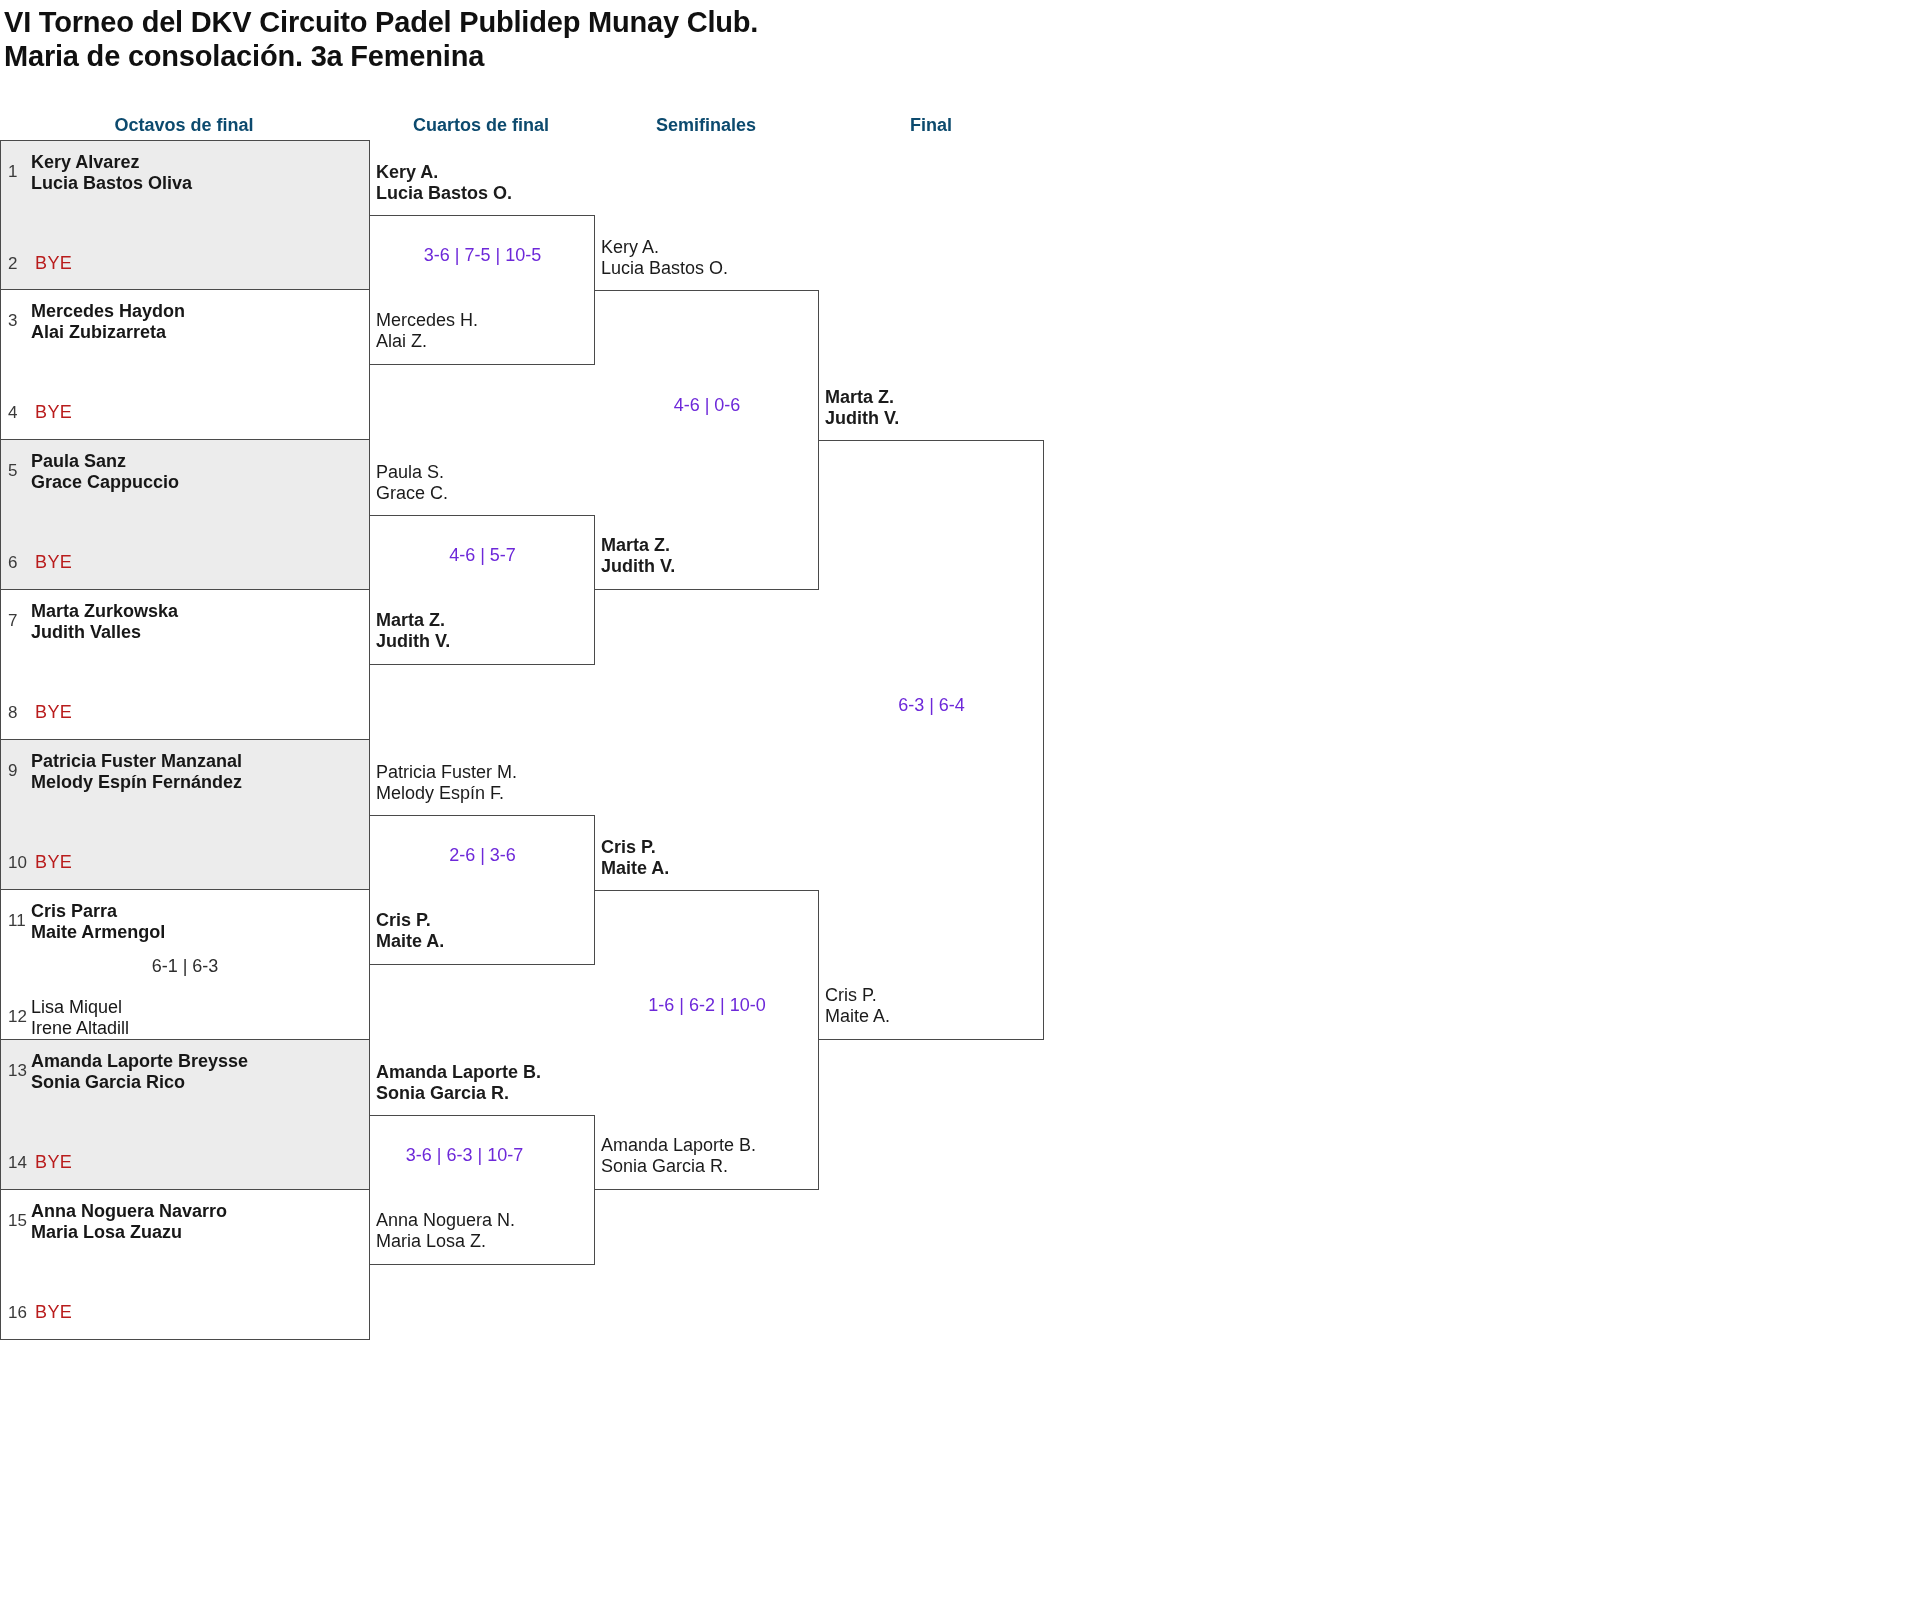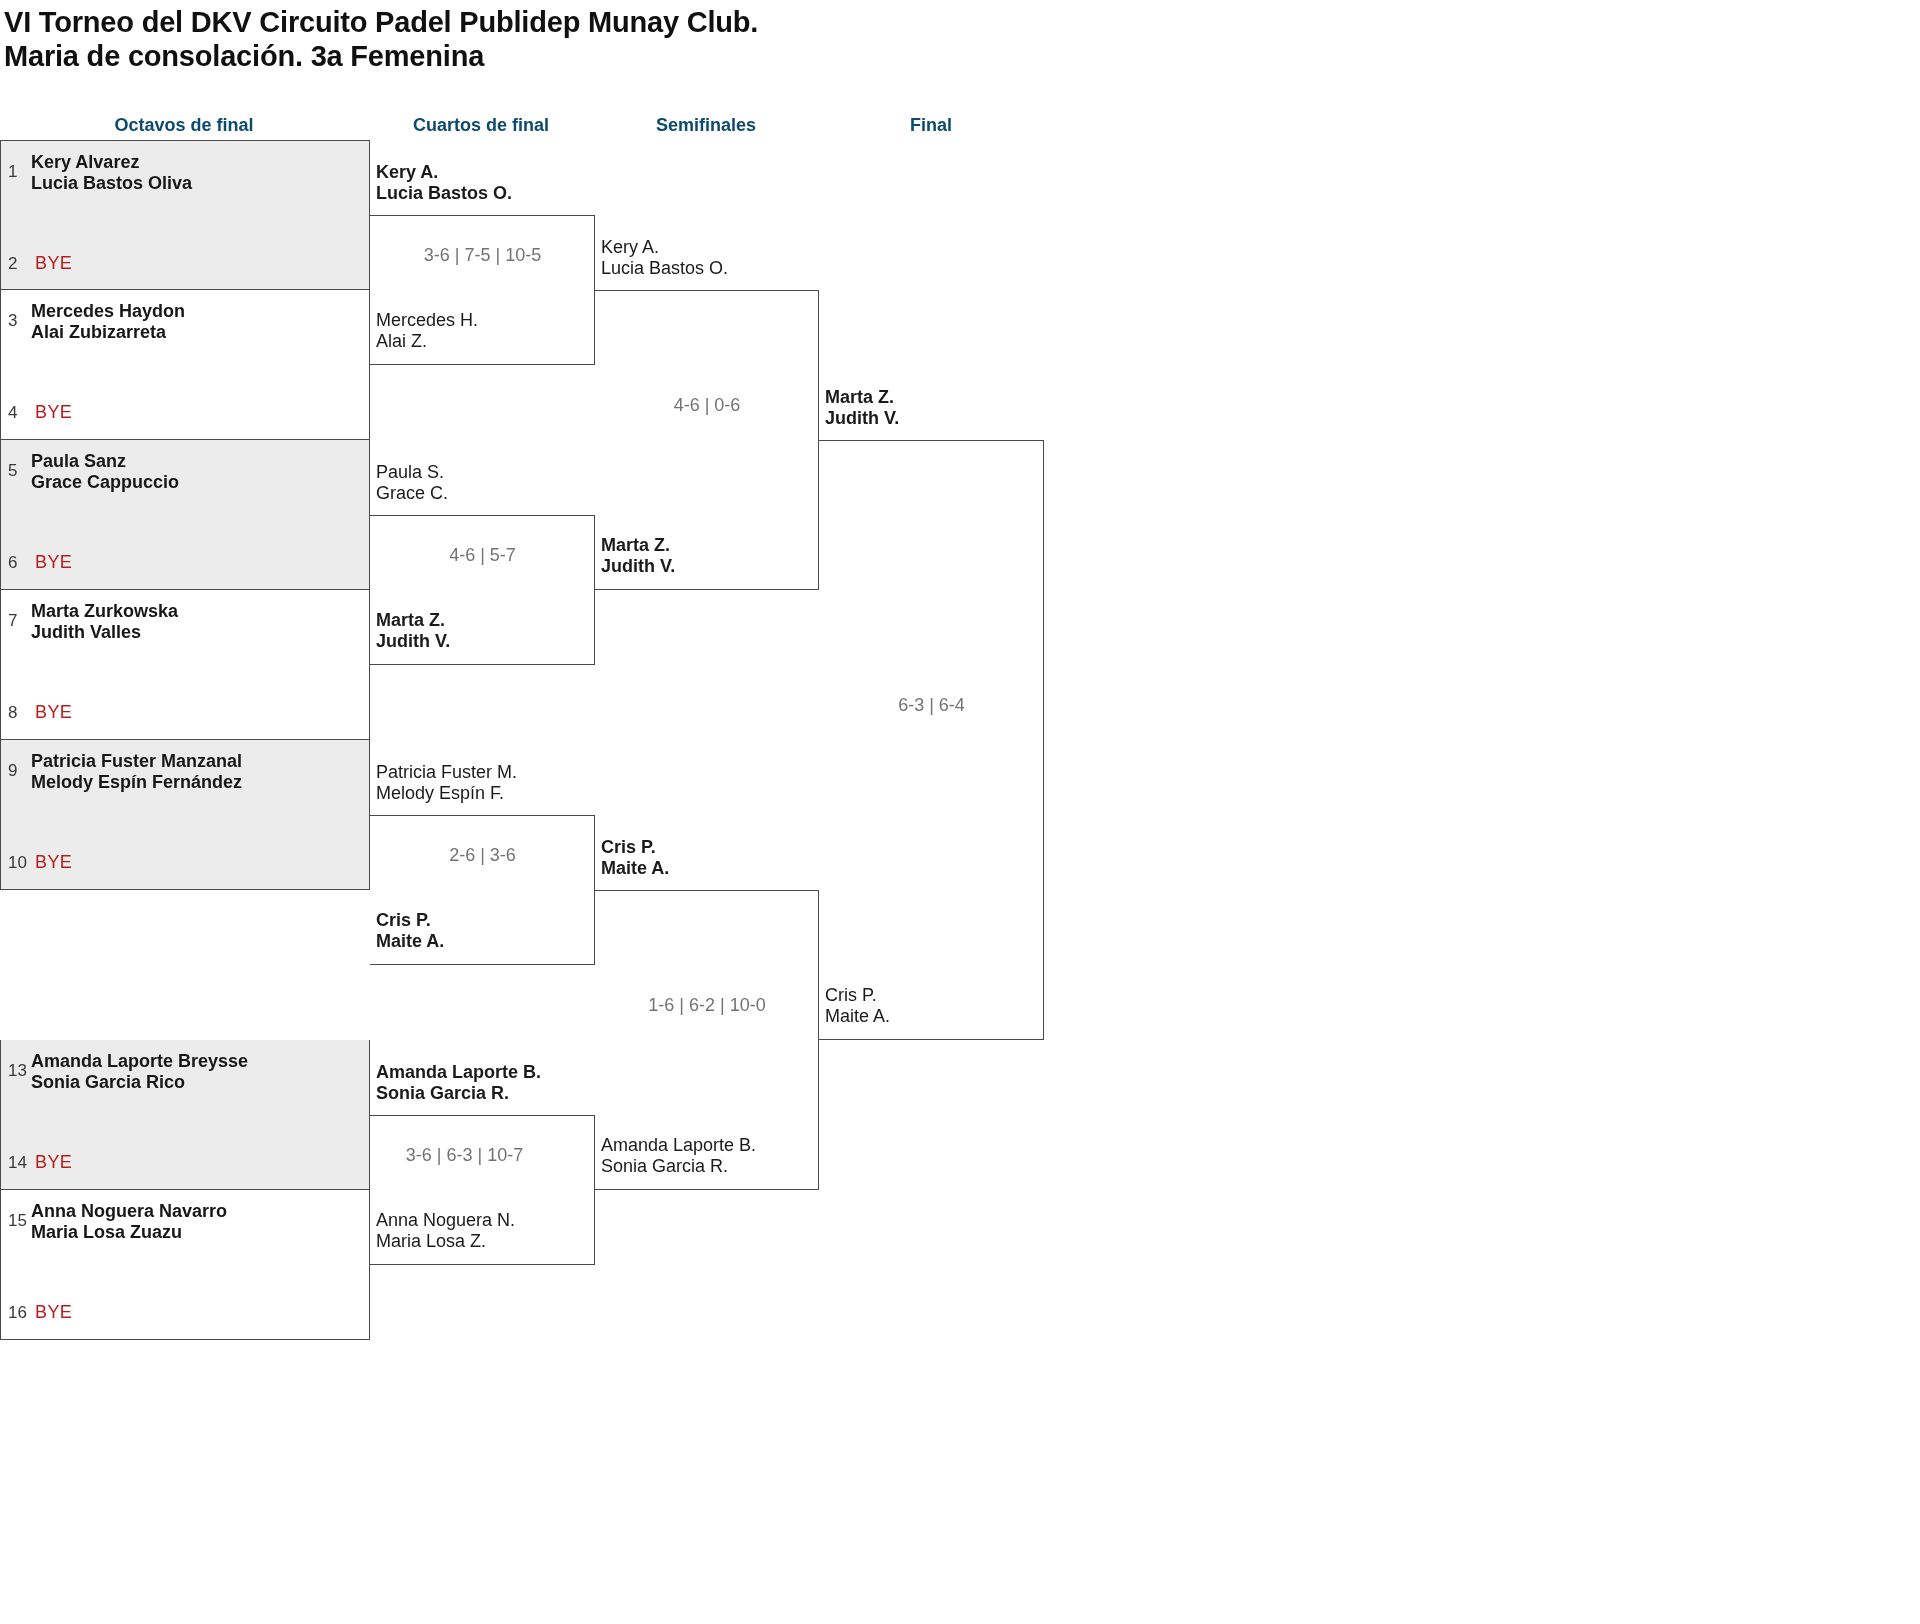--- a/index.html
+++ b/index.html
@@ -29,21 +29,21 @@
   .names{position:absolute;left:30px;font-size:18px;line-height:21px;color:#171717;white-space:nowrap;font-weight:400;}
   .names.w{font-weight:700;}
   .bye{position:absolute;left:34px;font-size:18px;color:#b91c1c;letter-spacing:0.4px;}
   .oct-score{position:absolute;left:0;width:100%;top:66px;text-align:center;font-size:18px;color:#2d2d2d;white-space:nowrap;}
   .conn{
     position:absolute;box-sizing:border-box;background:transparent;
     border:1px solid #4a4a4a;border-left:0;
   }
   .adv{position:absolute;font-size:18px;line-height:21px;color:#1b1b1b;white-space:nowrap;font-weight:400;}
   .adv.w{font-weight:700;}
-  .score{position:absolute;text-align:center;font-size:18px;color:#737373;white-space:nowrap;}
+  .score{position:absolute;text-align:center;font-size:18px;color:#6d28d9;white-space:nowrap;}
 </style>
 </head>
 <body>
 
 <div class="stage">
   <div class="title">
     <div>VI Torneo del DKV Circuito Padel Publidep Munay Club.</div>
     <div>Maria de consolación. 3a Femenina</div>
   </div>
   <div class="round-header" style="left:184px">Octavos de final</div>
@@ -89,20 +89,33 @@
       </div>
       <div class="oct-box shaded" style="top: 740px;">
         <div class="seed" style="top: 21px;">9</div>
         <div class="names w" style="top: 11px;">
           <div>Patricia Fuster Manzanal</div>
           <div>Melody Espín Fernández</div>
         </div>
         <div class="seed" style="top: 113px;">10</div>
         <div class="bye" style="top: 112px;">BYE</div>
       </div>
+      <div class="oct-box" style="top: 890px;">
+        <div class="seed" style="top: 21px;">11</div>
+        <div class="names w" style="top: 11px;">
+          <div>Cris Parra</div>
+          <div>Maite Armengol</div>
+        </div>
+        <div class="oct-score">6-1 | 6-3</div>
+        <div class="seed" style="top: 117px;">12</div>
+        <div class="names" style="top: 107px;">
+          <div>Lisa Miquel</div>
+          <div>Irene Altadill</div>
+        </div>
+      </div>
       <div class="oct-box shaded" style="top: 1040px;">
         <div class="seed" style="top: 21px;">13</div>
         <div class="names w" style="top: 11px;">
           <div>Amanda Laporte Breysse</div>
           <div>Sonia Garcia Rico</div>
         </div>
         <div class="seed" style="top: 113px;">14</div>
         <div class="bye" style="top: 112px;">BYE</div>
       </div>
       <div class="oct-box" style="top: 1190px;">

